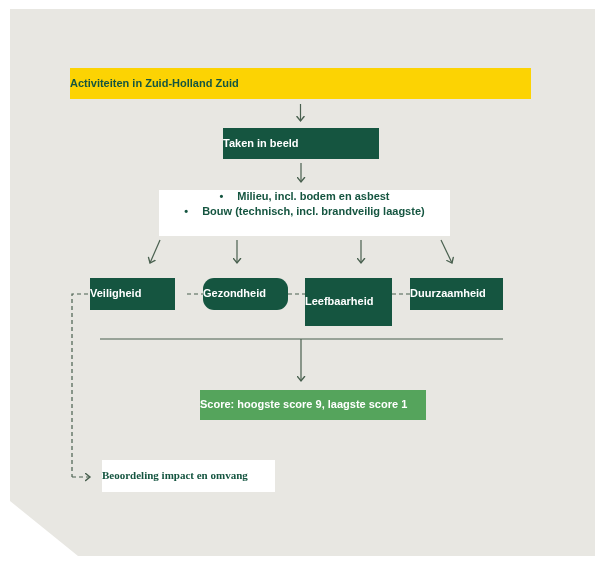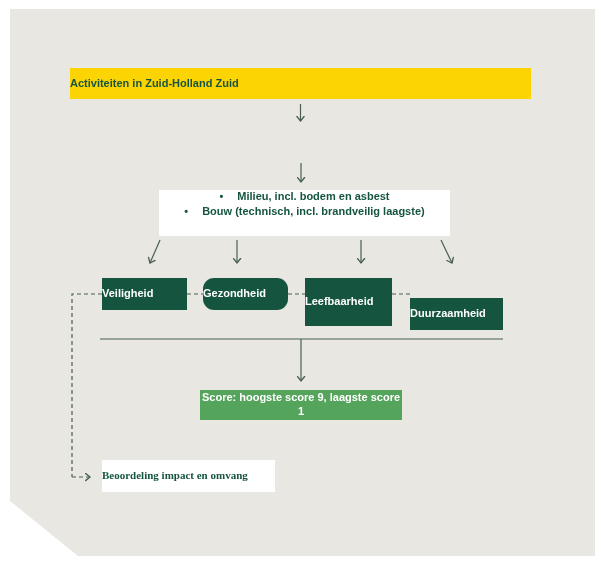--- a/index.html
+++ b/index.html
@@ -24,25 +24,25 @@
   .node.yellow{background:var(--yellow,#fcd303);color:var(--dark-green,#155540);}
   .node.dark{background:var(--dark-green,#155540);color:#ffffff;}
   .node.white{background:#ffffff;color:var(--dark-green,#155540);}
   .node.score{background:var(--score-green,#55a45c);color:#ffffff;font-weight:bold;}
 
   .n-activities{left:70px;top:68px;width:461px;height:31px;}
   .n-taken{left:223px;top:128px;width:156px;height:31px;}
   .n-tasks{left:159px;top:190px;width:291px;height:46px;flex-direction:column;gap:1px;}
   .task-line{display:flex;align-items:baseline;gap:14px;}
   .task-line .bullet{font-size:11px;}
-  .n-p1{left:102px;top:278px;width:85px;height:32px;}
+  .n-p1{left:90px;top:278px;width:85px;height:32px;}
   .n-p2{left:203px;top:278px;width:85px;height:32px;border-radius:11px;}
   .n-p3{left:305px;top:278px;width:87px;height:48px;}
-  .n-p4{left:410px;top:278px;width:93px;height:32px;margin-top:20px;}
-  .n-score{left:200px;top:390px;width:202px;height:30px;}
+  .n-p4{left:410px;top:278px;width:93px;height:32px;}
+  .n-score{left:200px;top:390px;width:226px;height:30px;}
   .n-assessment{left:102px;top:460px;width:173px;height:32px;font-family:Liberation Serif, serif;}
 
   svg.overlay{position:absolute;left:0;top:0;pointer-events:none;}
   .ln{stroke:var(--line,#49604f);stroke-width:1.2;fill:none;}
   .dash{stroke-dasharray:4 3;}
 </style>
 </head>
 <body>
 
 <div class="page">
@@ -69,20 +69,23 @@
     <path class="ln dash" d="M72,477 L90,477" marker-end="url(#ah)"></path>
 
     <path class="ln" d="M100,339 L503,339"></path>
     <path class="ln" d="M301,339 L301,381" marker-end="url(#ah)"></path>
   </svg>
 
   <div class="node yellow n-activities">
     <span>Activiteiten in Zuid-Holland Zuid</span>
   </div>
 
+  <div class="node dark n-taken">
+    <span>Taken in beeld</span>
+  </div>
 
   <div class="node white n-tasks">
     <div class="task-line">
       <span class="bullet">•</span>
       <span>Milieu, incl. bodem en asbest</span>
     </div>
     <div class="task-line">
       <span class="bullet">•</span>
       <span>Bouw (technisch, incl. brandveilig laagste)</span>
     </div>

